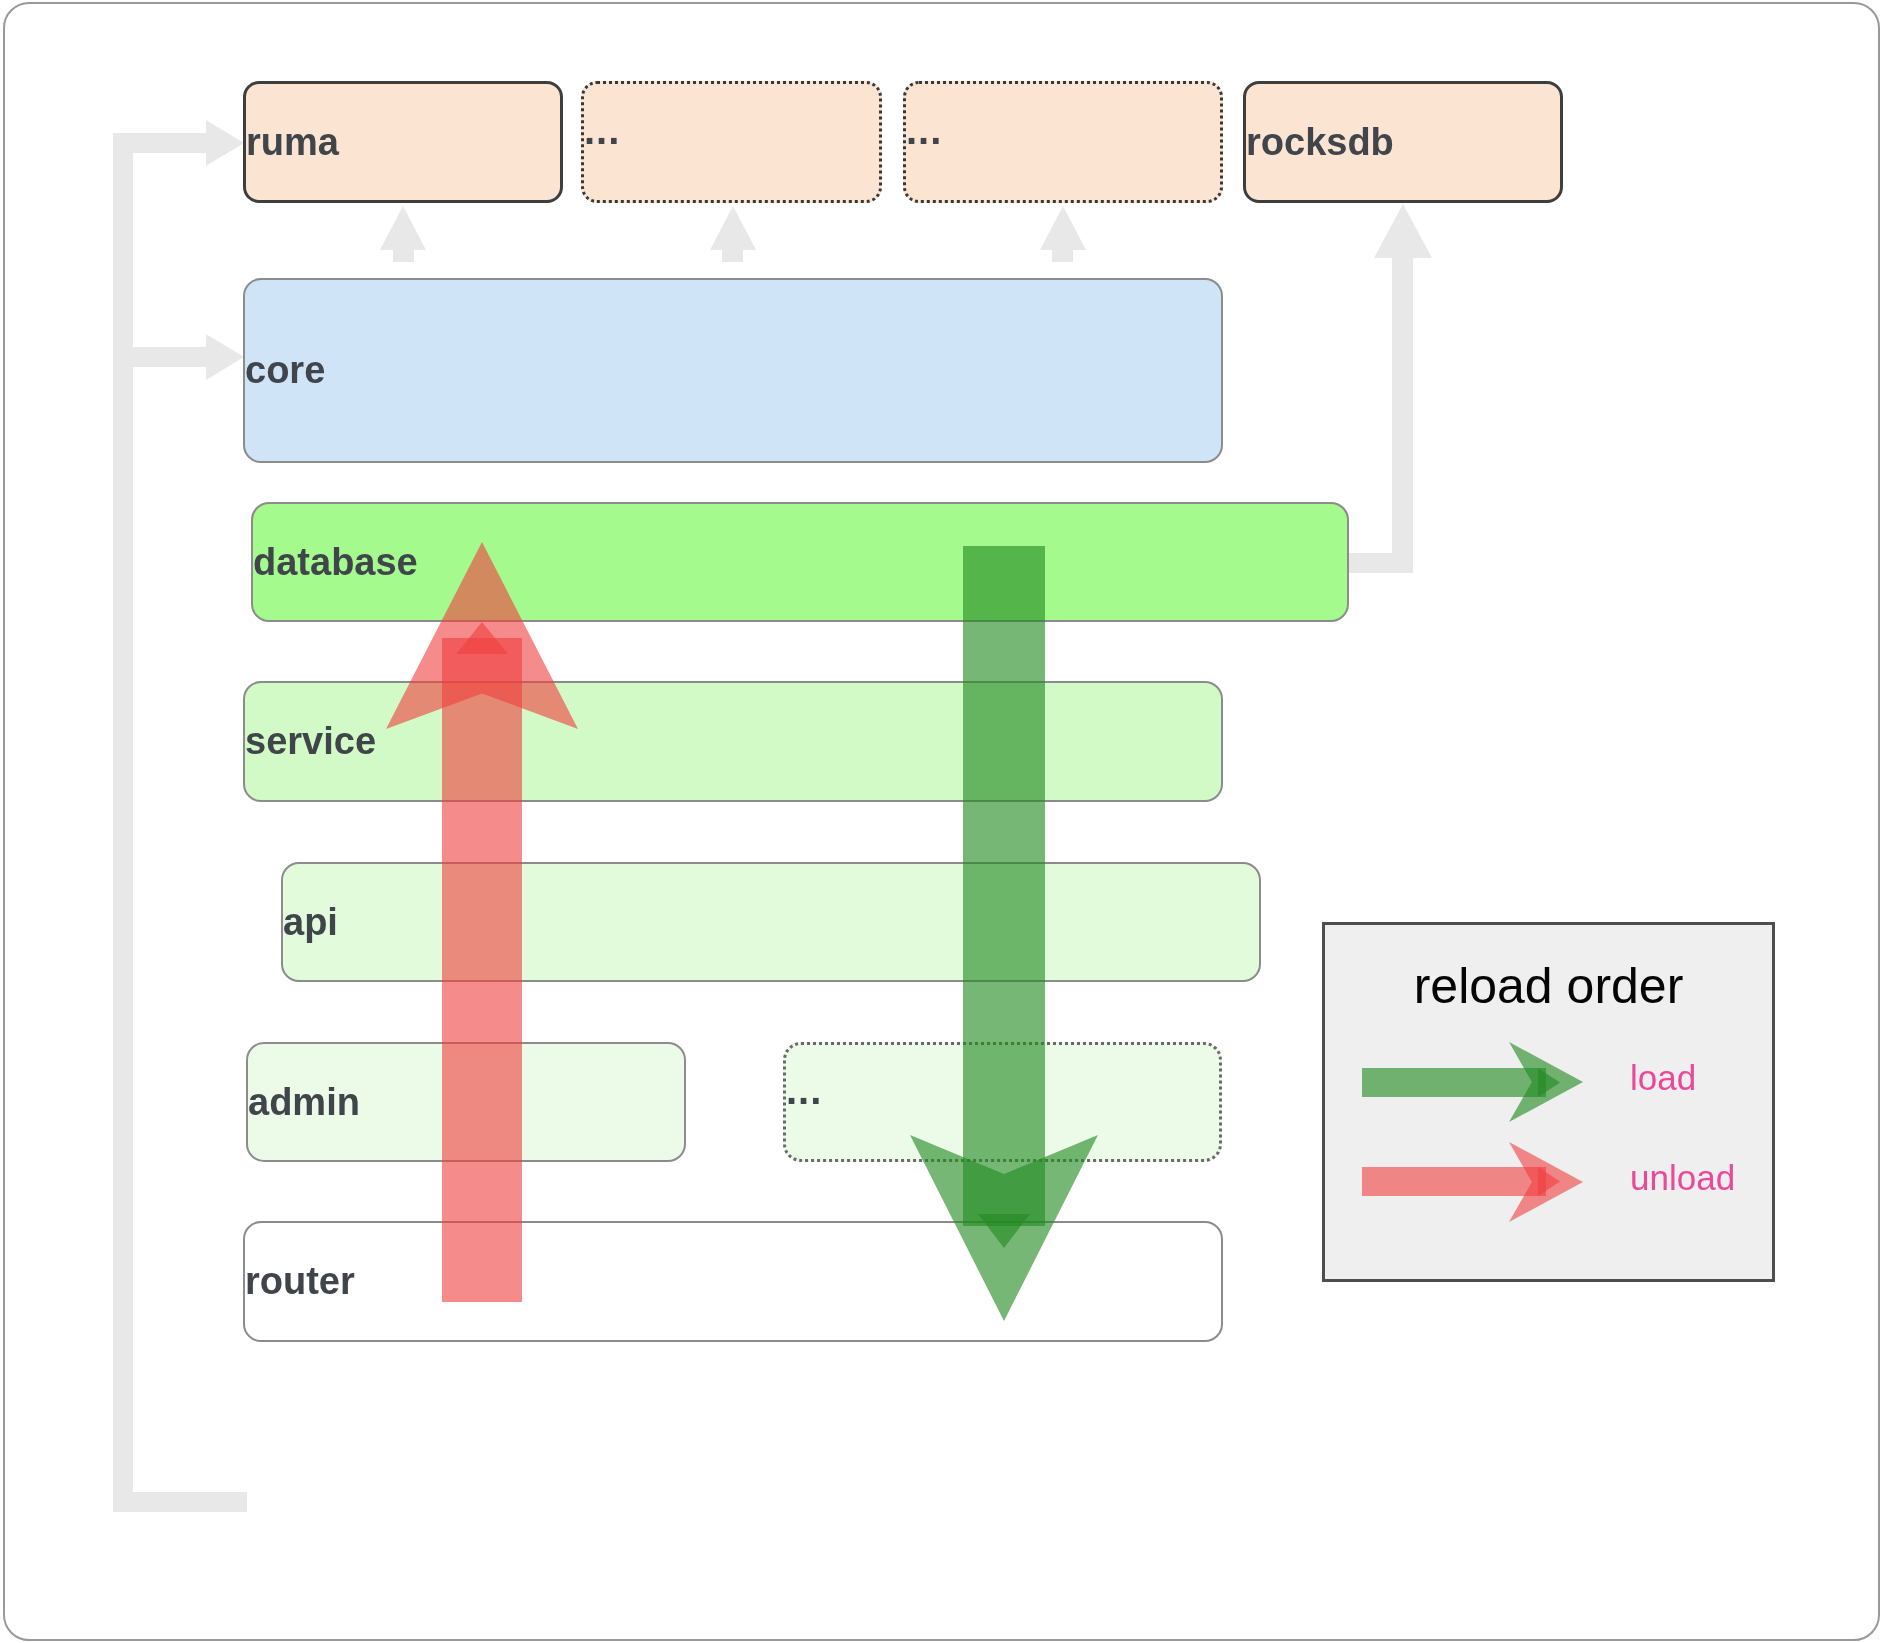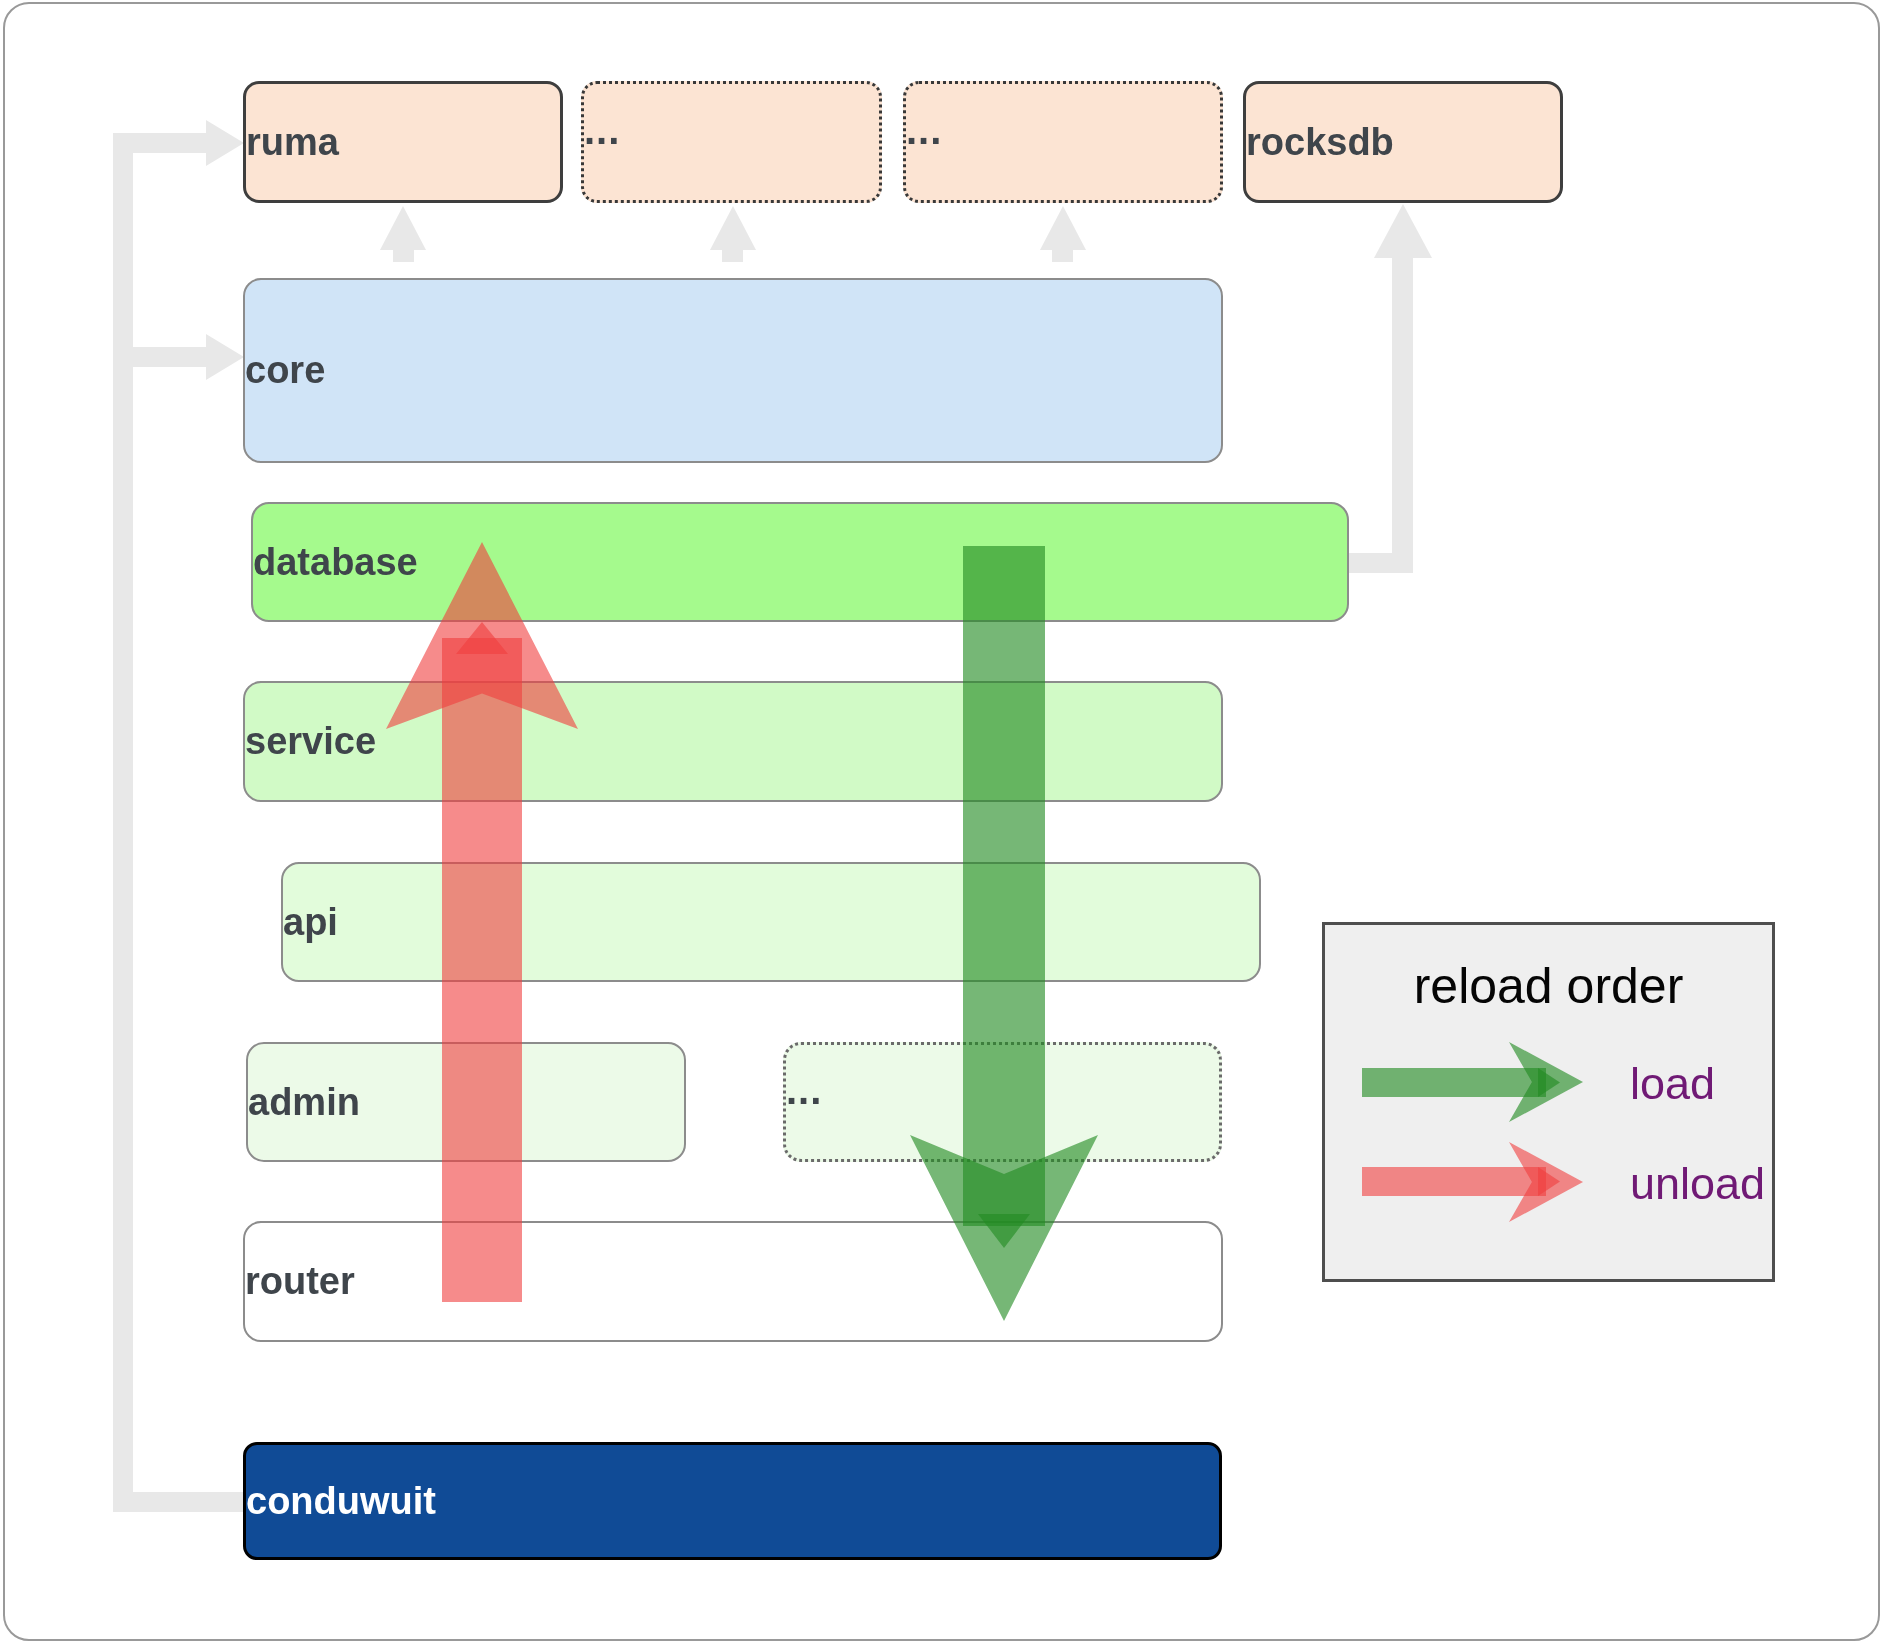--- a/index.html
+++ b/index.html
@@ -26,21 +26,21 @@
        font-weight:700;font-size:38px;color:#3f454b;border-radius:18px;}
   .peach{background:var(--box-peach);border:3px solid #3e3e3e;border-radius:16px;}
   .peach.dotted{border:3px dotted #383838;}
   .stack{border:2px solid #8c8c8c;}
   .dots{font-size:40px;font-weight:700;letter-spacing:1px;transform:translateY(-12px);}
   .ru{opacity:.60;position:absolute;background:var(--unload-arrow);}
   .gl{opacity:.62;position:absolute;background:var(--load-arrow);}
   .legend{position:absolute;left:1322px;top:922px;width:453px;height:360px;background:var(--legend-bg);
           border:3px solid #4e4e4e;box-sizing:border-box;}
   .legend-title{position:absolute;left:0;top:32px;width:100%;text-align:center;font-size:50px;color:#050505;}
-  .legend-label{position:absolute;font-size:45px;color:#701a75;}
+  .legend-label{position:absolute;font-size:35px;color:#ec4899;}
   .lbl{pointer-events:none;}
 </style>
 </head>
 <body>
 
 <div class="canvas">
   <div class="frame"></div>
 
   <div class="gray" style="left:113px;top:133px;width:20px;height:1379px;"></div>
   <div class="gray" style="left:123px;top:1492px;width:124px;height:20px;"></div>
@@ -87,23 +87,20 @@
   </div>
   <div class="box stack" style="left:246px;top:1042px;width:440px;height:120px;background:var(--box-admin);">
     <span class="lbl">admin</span>
   </div>
   <div class="box stack" style="left:783px;top:1042px;width:439px;height:120px;background:var(--box-admin);border:3px dotted #6a6a6a;">
     <span class="lbl dots">...</span>
   </div>
   <div class="box stack" style="left:243px;top:1221px;width:980px;height:121px;background:var(--box-router);">
     <span class="lbl">router</span>
   </div>
-  <div class="box" style="left:243px;top:1442px;width:979px;height:118px;background:var(--box-app);border:3px solid #000;border-radius:14px;color:#fff;">
-    <span class="lbl">conduwuit</span>
-  </div>
 
   <div class="ru" style="left:442px;top:638px;width:80px;height:664px;"></div>
   <div class="ru" style="left:456px;top:622px;width:52px;height:32px;clip-path:polygon(50% 0,100% 100%,0 100%);"></div>
   <div class="ru" style="left:386px;top:542px;width:192px;height:187px;clip-path:polygon(50% 0,100% 100%,50% 81%,0 100%);"></div>
 
   <div class="gl" style="left:963px;top:546px;width:82px;height:680px;"></div>
   <div class="gl" style="left:978px;top:1214px;width:52px;height:34px;clip-path:polygon(0 0,100% 0,50% 100%);"></div>
   <div class="gl" style="left:910px;top:1135px;width:188px;height:186px;clip-path:polygon(0 0,50% 21%,100% 0,50% 100%);"></div>
 
   <div class="legend">

